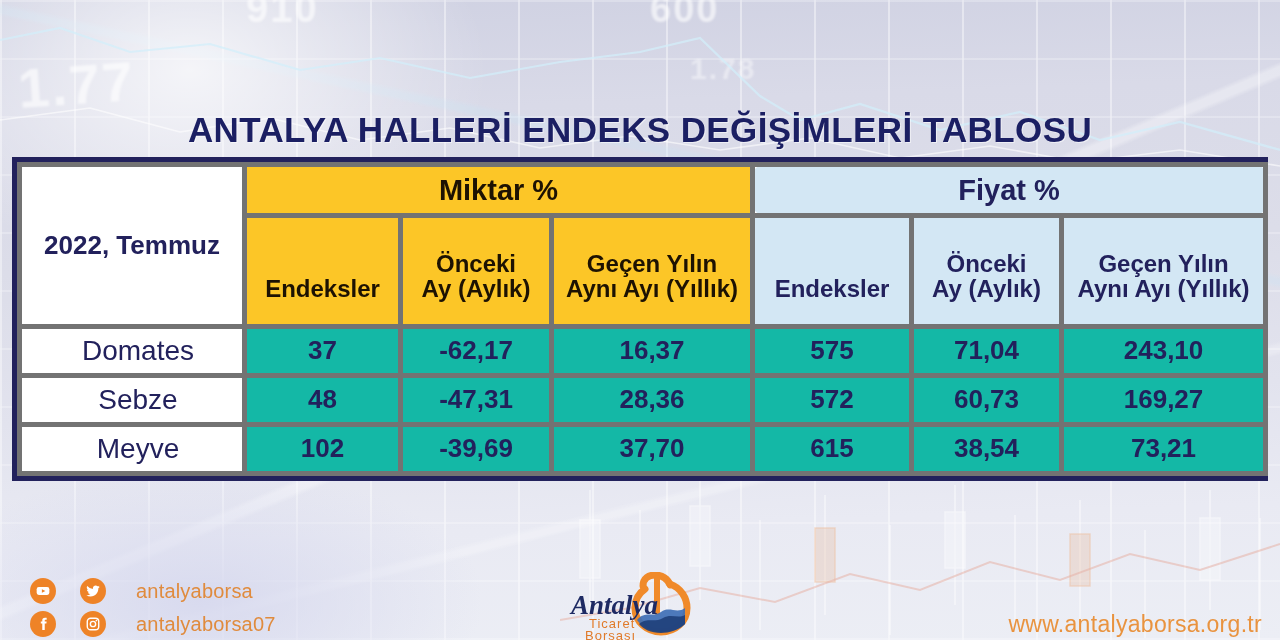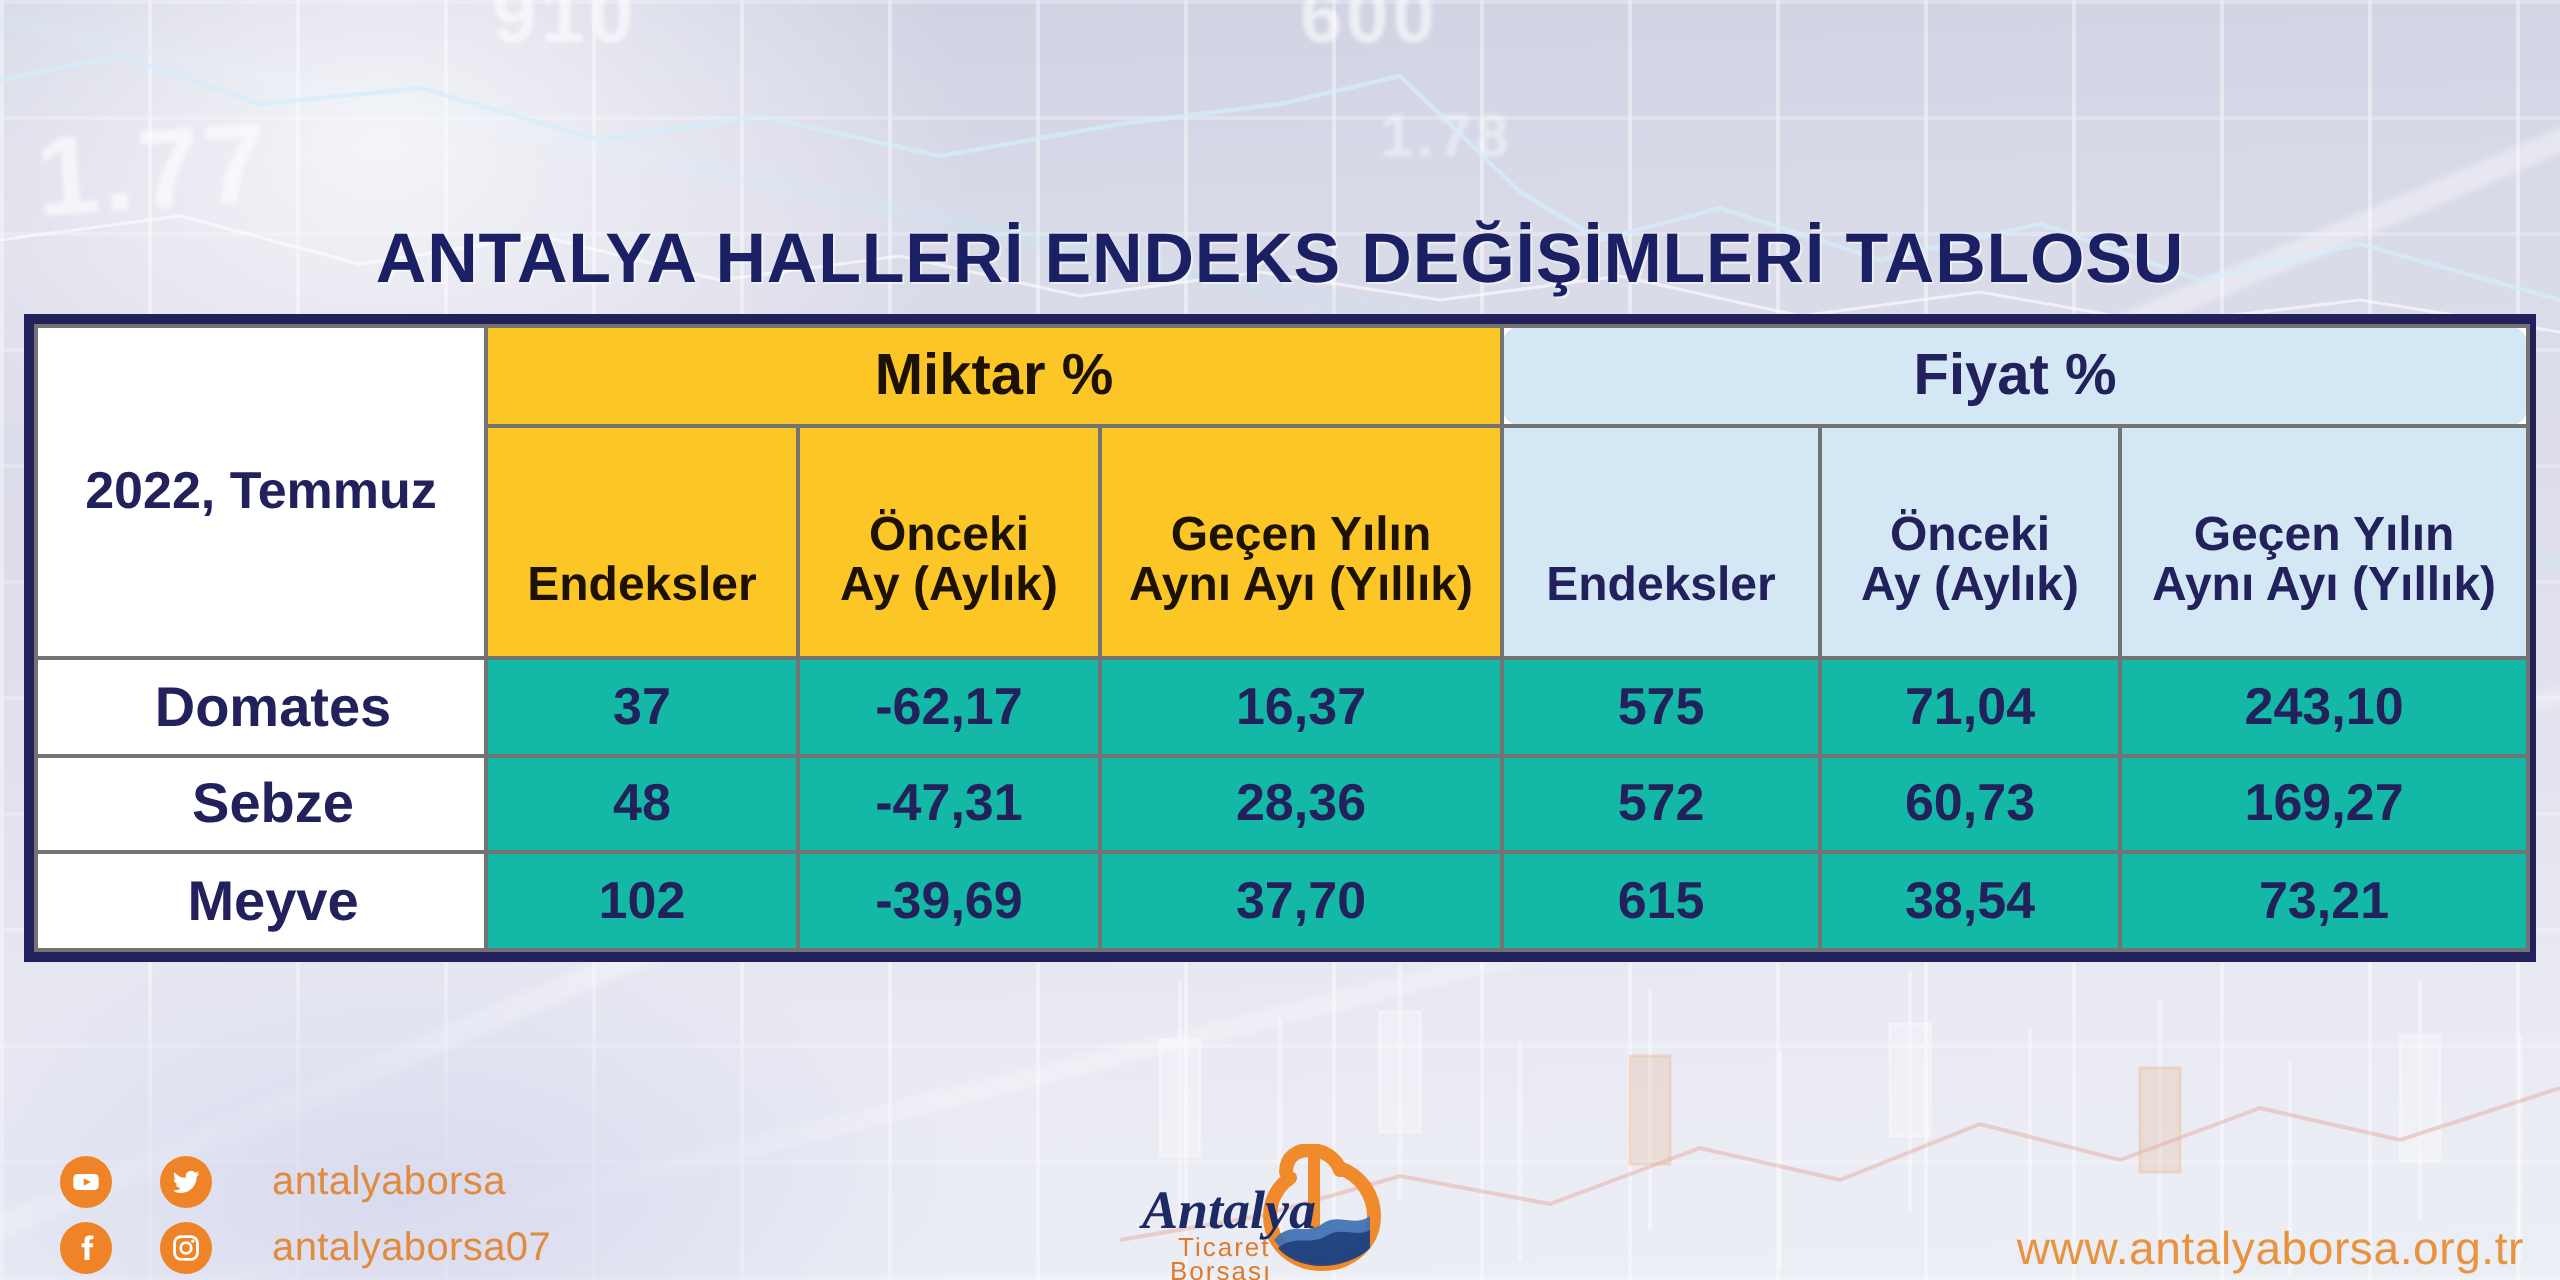--- a/index.html
+++ b/index.html
@@ -106,21 +106,21 @@
     background: #22215c;
   }
   table.grid {
     width: 100%;
     height: 100%;
     border-collapse: collapse;
     table-layout: fixed;
     background: #ffffff;
   }
   table.grid td {
-    border: 2px solid #737373;
+    border: 5px solid #737373;
     text-align: center;
     vertical-align: bottom;
     padding: 0 2px 22px 2px;
     line-height: 1.04;
   }
 
   .cell-corner {
     background: #ffffff;
     color: #22215c;
     font-size: 26px;
@@ -159,21 +159,21 @@
     background: #d3e7f4;
     color: #22215c;
     font-size: 24px;
     font-weight: 700;
   }
 
   .row-label {
     background: #ffffff;
     color: #22215c;
     font-size: 28px;
-    font-weight: 700;
+    font-weight: 400;
     text-align: right;
     padding-left: 14px !important;
     vertical-align: middle !important;
     padding-bottom: 0 !important;
   }
   .row-val {
     background: #14b8a6;
     color: #22215c;
     font-size: 26px;
     font-weight: 700;

